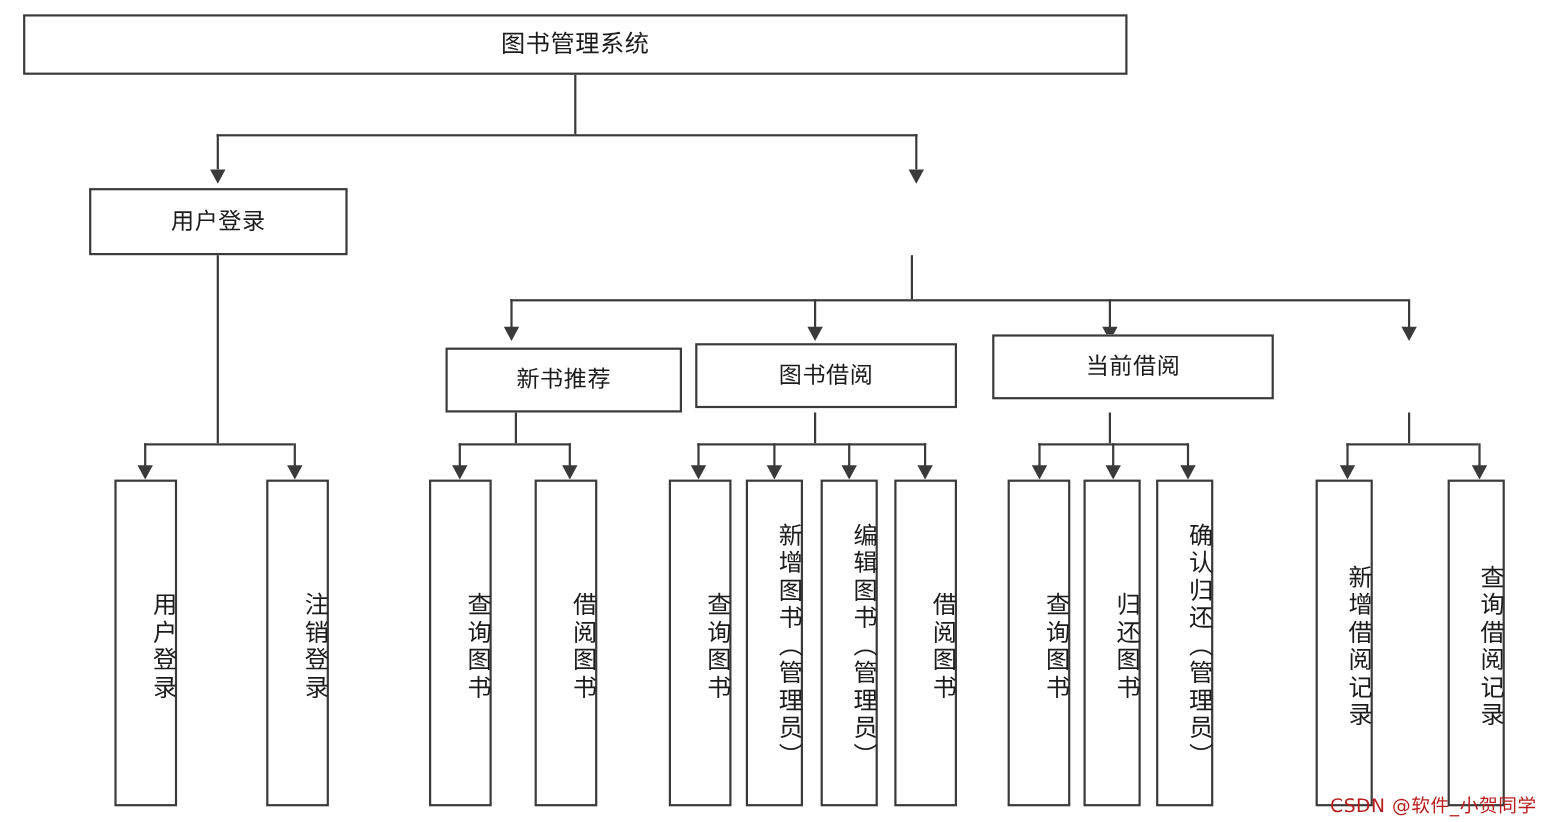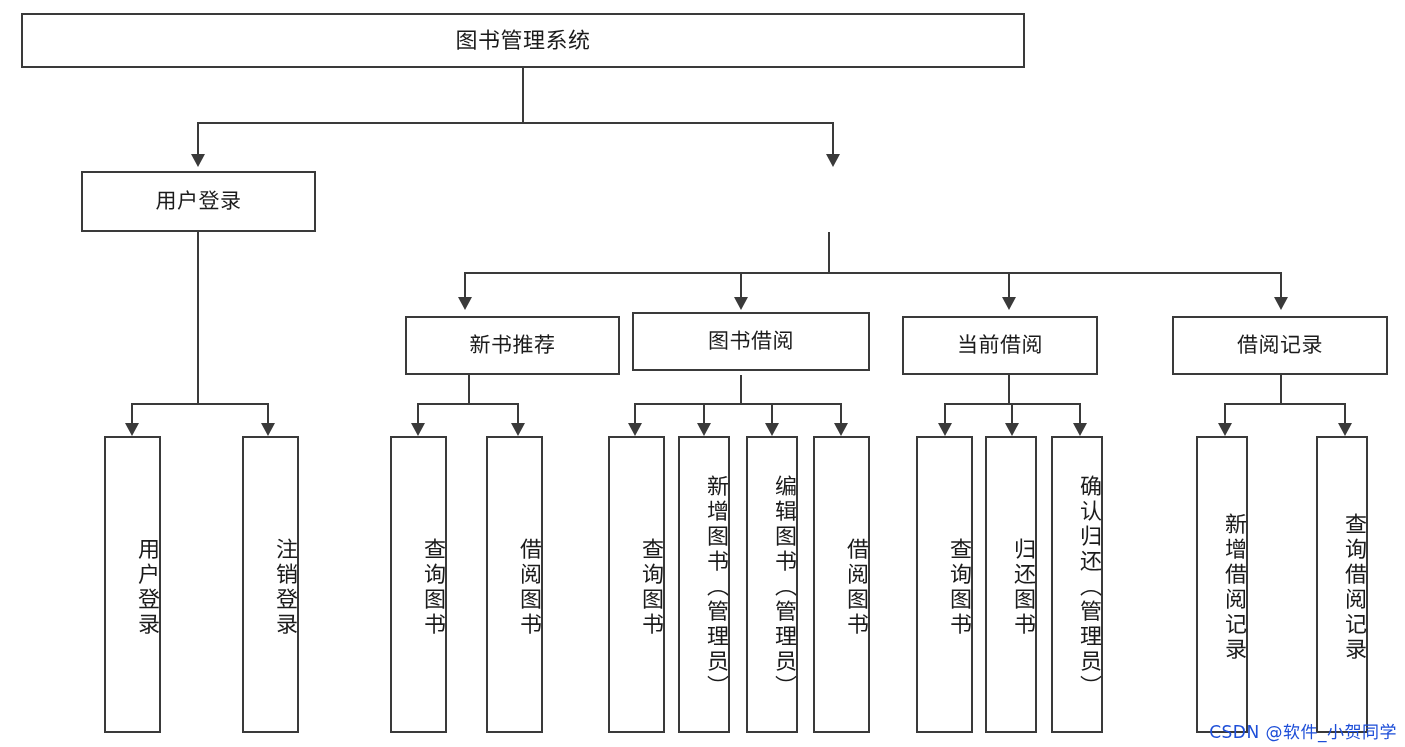--- a/index.html
+++ b/index.html
@@ -57,21 +57,21 @@
     border-left:7px solid transparent;
     border-right:7px solid transparent;
     border-top:13px solid #3a3a3a;
   }
 
   
   #watermark{
     position:absolute;
     right:8px;bottom:4px;
     font-size:17px;
-    color:#1d4ed8;
+    color:#b91c1c;
     white-space:nowrap;
     letter-spacing:.5px;
     pointer-events:none;
   }
 </style>
 </head>
 <body>
 
 <div id="diagram">
 
@@ -111,25 +111,22 @@
   <div class="arrow" style="left:1002px;top:297px;"></div>
   <div class="ln v" style="left:1280px;top:272px;height:27px;"></div>
   <div class="arrow" style="left:1274px;top:297px;"></div>
 
   <div class="node h" style="left:362px;top:316px;width:215px;height:59px;margin-left:43px;">
     <span>新书推荐</span>
   </div>
   <div class="node h" style="left:632px;top:312px;width:238px;height:59px;">
     <span>图书借阅</span>
   </div>
-  <div class="node h" style="left:902px;top:316px;width:196px;height:59px;">
+  <div class="node h" style="left:902px;top:304px;width:256px;height:59px;">
     <span>当前借阅</span>
-  </div>
-  <div class="node h" style="left:1172px;top:316px;width:216px;height:59px;">
-    <span>借阅记录</span>
   </div>
 
   <div class="ln v" style="left:468px;top:375px;height:28px;"></div>
   <div class="ln h" style="left:417px;top:403px;width:102px;"></div>
   <div class="ln v" style="left:417px;top:403px;height:22px;"></div>
   <div class="arrow" style="left:411px;top:423px;"></div>
   <div class="ln v" style="left:517px;top:403px;height:22px;"></div>
   <div class="arrow" style="left:511px;top:423px;"></div>
 
   <div class="ln v" style="left:740px;top:375px;height:28px;"></div>

